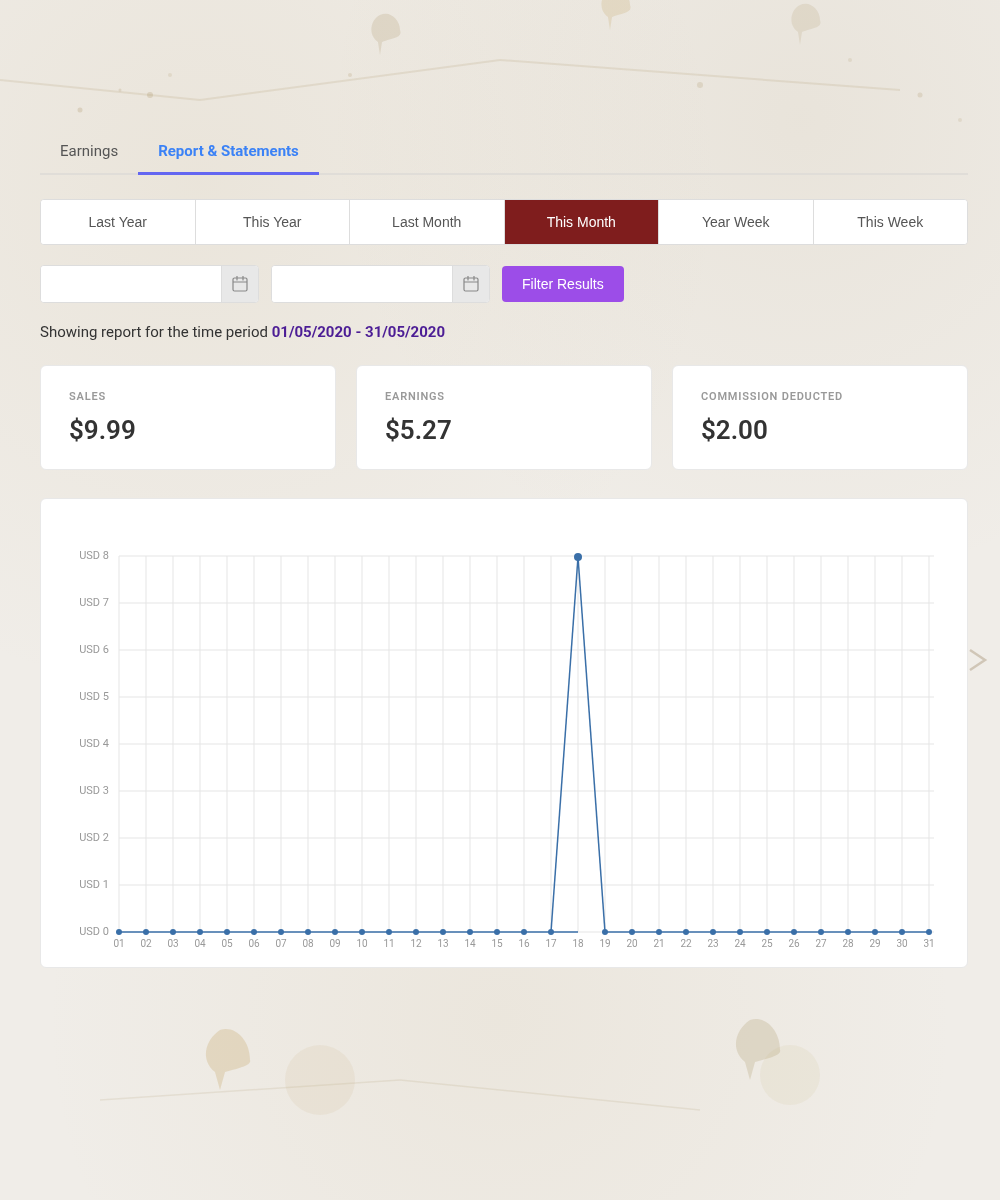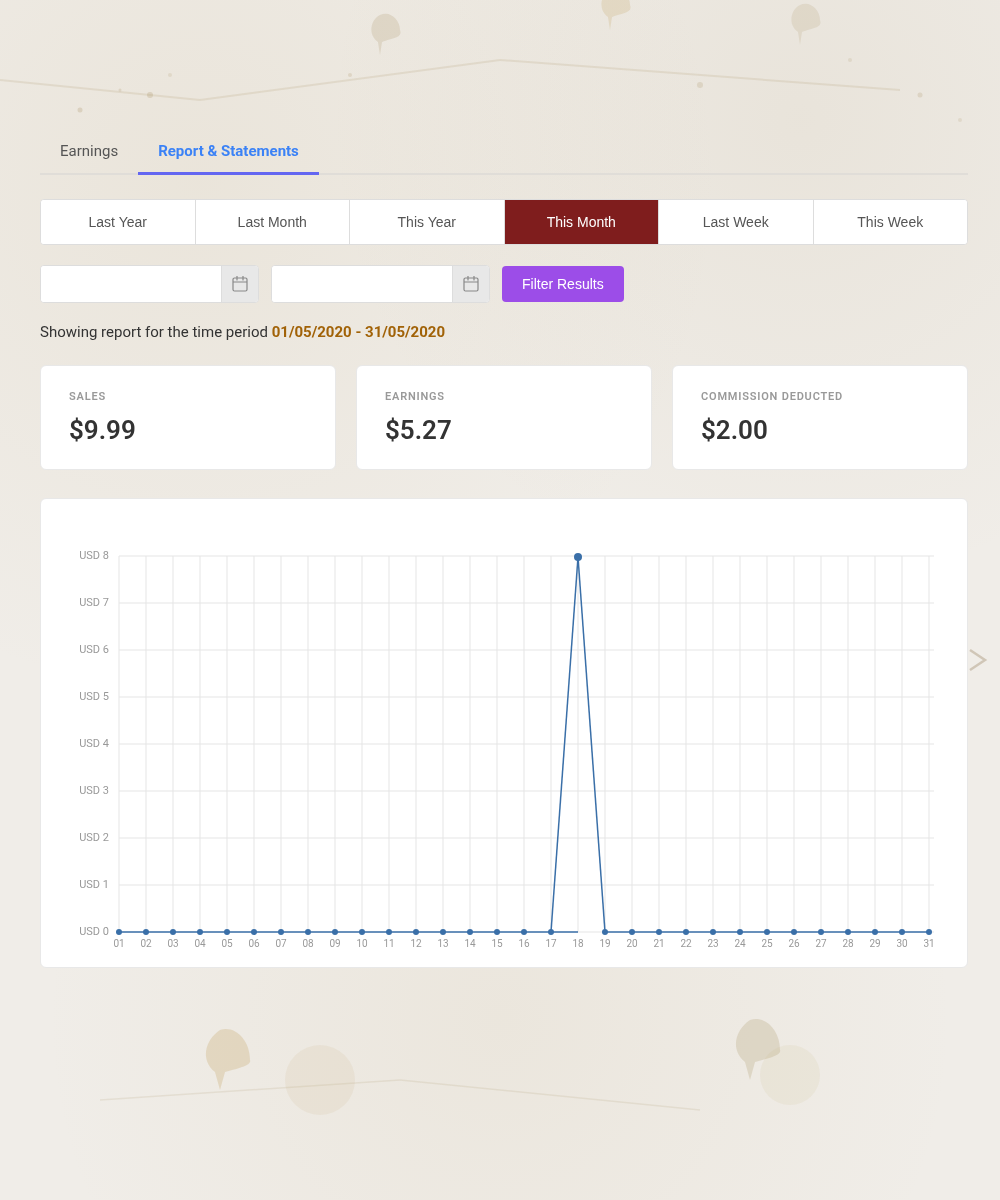--- a/index.html
+++ b/index.html
@@ -135,21 +135,21 @@
 
     
     .report-period {
       font-size: 15px;
       color: #333;
       margin-bottom: 24px;
     }
 
     .report-period strong {
       font-weight: 700;
-      color: #a16207;
+      color: #4c1d95;
     }
 
     
     .stats-grid {
       display: grid;
       grid-template-columns: repeat(3, 1fr);
       gap: 20px;
       margin-bottom: 28px;
     }
 
@@ -233,24 +233,24 @@
 
 <div class="main-content">
 
   <div class="tabs-container">
     <div class="tab">Earnings</div>
     <div class="tab active">Report &amp; Statements</div>
   </div>
 
   <div class="period-filters">
     <button class="period-btn">Last Year</button>
+    <button class="period-btn">This Year</button>
     <button class="period-btn">Last Month</button>
-    <button class="period-btn">This Year</button>
     <button class="period-btn active">This Month</button>
-    <button class="period-btn">Last Week</button>
+    <button class="period-btn">Year Week</button>
     <button class="period-btn">This Week</button>
   </div>
 
   <div class="date-filter-row">
     <div class="date-input-group">
       <input class="date-input" type="text" style="">
       <button class="calendar-btn">
         <svg width="16" height="16" viewBox="0 0 16 16" fill="none" xmlns="http://www.w3.org/2000/svg">
           <rect x="1" y="2" width="14" height="13" rx="1.5" stroke="#888" stroke-width="1.2" fill="none"></rect>
           <line x1="1" y1="6" x2="15" y2="6" stroke="#888" stroke-width="1.2"></line>

